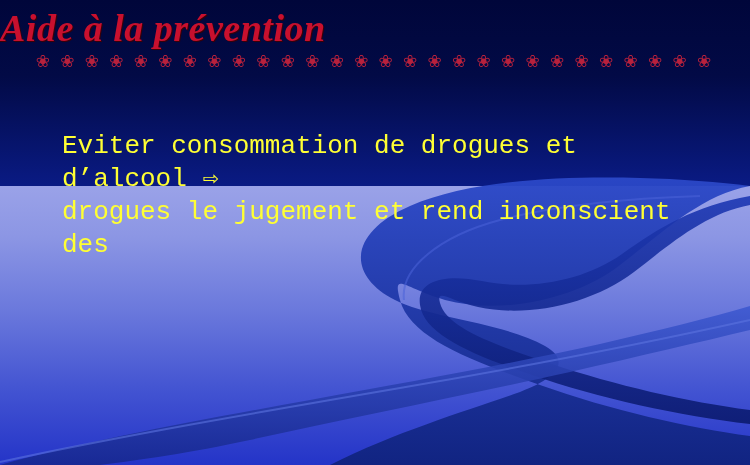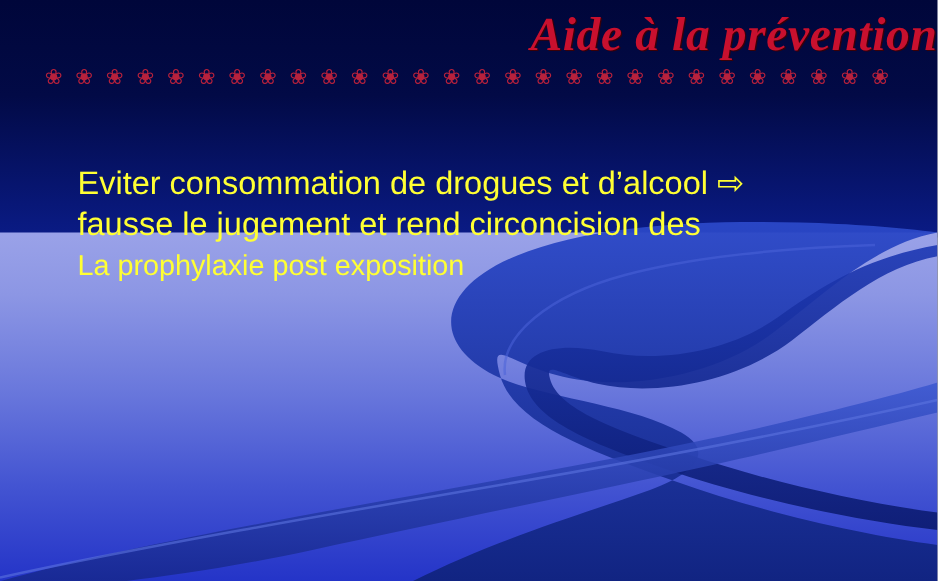--- a/index.html
+++ b/index.html
@@ -31,21 +31,21 @@
     position: absolute;
     left: 0; top: 0;
     width: 750px; height: 465px;
   }
   
   .title {
     position: absolute;
     top: 6px;
     left: 0;
     width: 750px;
-    text-align: right;
+    text-align: left;
     font-family: "Liberation Serif", serif;
     font-style: italic;
     font-weight: bold;
     font-size: 38px;
     color: #c8102e;
     letter-spacing: 0.5px;
     text-shadow: 1px 1px 0 #3a0008;
   }
   .ornament-row {
     position: absolute;
@@ -58,21 +58,21 @@
     letter-spacing: 3px;
     line-height: 20px;
     white-space: nowrap;
   }
   .body-text {
     position: absolute;
     left: 62px;
     top: 130px;
     width: 640px;
     color: #ffff33;
-    font-family: Liberation Sans, sans-serif;
+    font-family: Liberation Mono, monospace;
     font-size: 25px;
     line-height: 33px;
   }
   .body-text .line {
     display: block;
     white-space: pre-wrap;
   }
   .body-text .big {
     font-size: 26px;
   }
@@ -113,17 +113,16 @@
     <path d="M0,462 C120,436 260,412 400,388 C540,364 660,340 750,320" fill="none" stroke="#5b73e0" stroke-width="2" opacity="0.6"></path>
     <path d="M404,300 C400,268 440,236 500,220 C560,204 640,198 700,196" fill="none" stroke="#4a63d8" stroke-width="2" opacity="0.55"></path>
   </svg>
 
   <div class="title">Aide à la prévention</div>
 
   <div class="ornament-row">❀ ❀ ❀ ❀ ❀ ❀ ❀ ❀ ❀ ❀ ❀ ❀ ❀ ❀ ❀ ❀ ❀ ❀ ❀ ❀ ❀ ❀ ❀ ❀ ❀ ❀ ❀ ❀</div>
 
   <div class="body-text">
     <span class="line big">Eviter consommation de drogues et d’alcool ⇨</span>
-    <span class="line big">fausse le jugement et rend circoncision des</span>
-    <span class="line small">La prophylaxie post exposition</span>
+    <span class="line big">drogues le jugement et rend inconscient des</span>
   </div>
 
 </div>
 
 </body></html>

